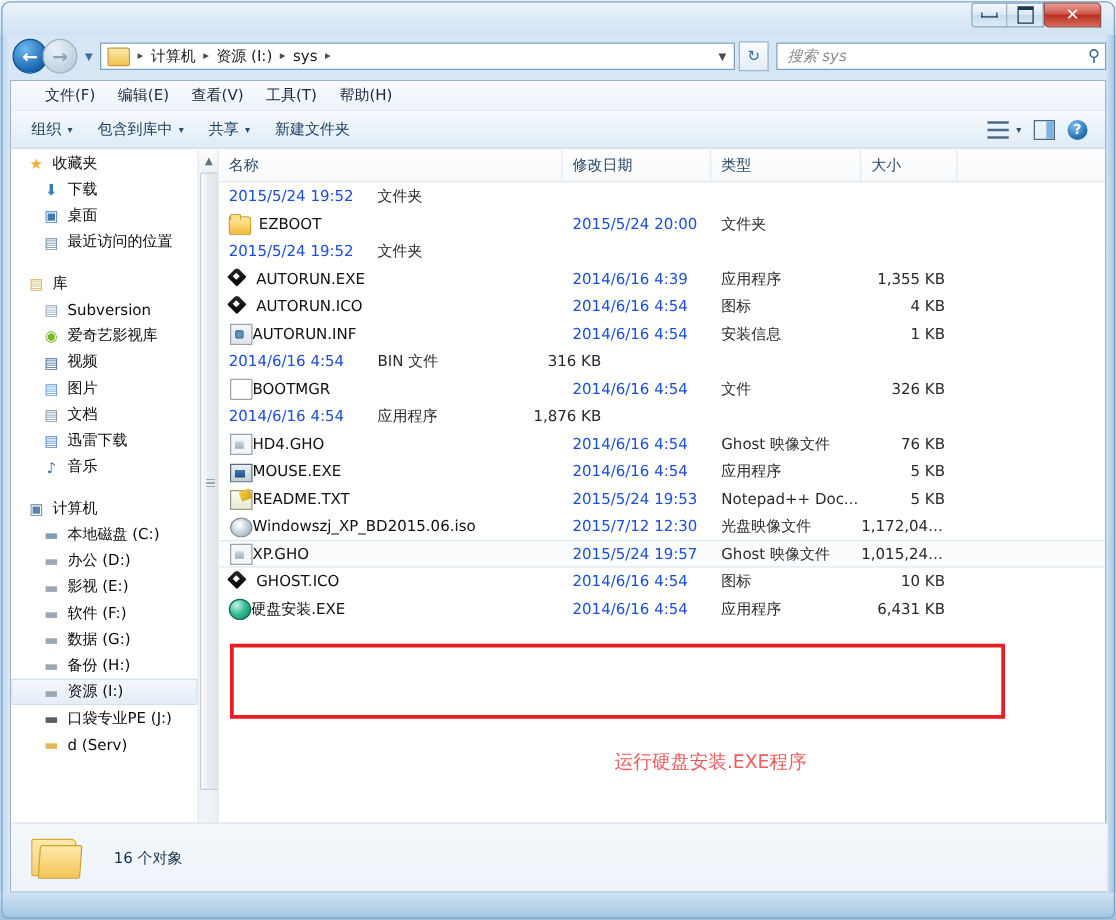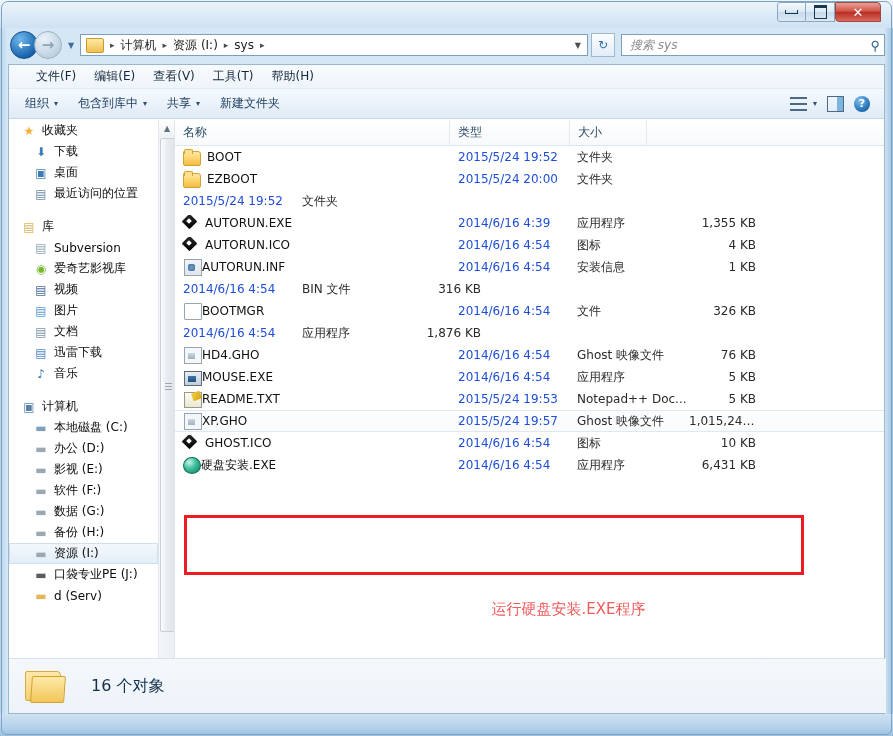--- a/index.html
+++ b/index.html
@@ -187,21 +187,21 @@
   
   #details{position:absolute;left:0;bottom:0;width:877px;height:55px;
     background:linear-gradient(180deg,#f4f8fb,#edf3f9);border-top:1px solid #d7e2ec;box-sizing:border-box;
     display:flex;align-items:center;padding-left:14px;}
   #det-folder{width:42px;height:34px;position:relative;flex:0 0 42px;}
   #det-folder .back{position:absolute;left:2px;top:2px;width:34px;height:28px;
     background:linear-gradient(180deg,#ffe9a8,#f6cf71);border:1px solid #d8ab3c;border-radius:2px 4px 2px 2px;}
   #det-folder .front{position:absolute;left:8px;top:7px;width:32px;height:25px;
     background:linear-gradient(180deg,#fde9a8,#f3c558);border:1px solid #d0a031;border-radius:2px;
     transform:skewX(-4deg);}
-  #det-count{margin-left:26px;font-size:16px;color:#15314c;}
+  #det-count{margin-left:26px;font-size:12px;color:#15314c;}
 </style>
 </head>
 <body>
 
 <div id="window">
 
   <div id="glass-left"></div>
   <div id="glass-right"></div>
   <div id="glass-bottom"></div>
   <div id="glass-top"></div>
@@ -391,30 +391,27 @@
       <div id="nav-thumb">
           <div id="nav-thumb-grip"></div>
         </div>
       <div class="sbarrow" id="nav-scroll-down">▼</div>
     </div>
     <div id="pane-div"></div>
 
     <div id="filelist">
       <div id="colheader">
         <div class="colh c-name">名称</div>
+        <div class="colh c-date">修改日期</div>
         <div class="colh c-type">类型</div>
         <div class="colh c-size">大小</div>
         <div class="colh c-rest"></div>
       </div>
       <div id="rows">
           <div class="row">
-            <div class="cell name">
-              <span class="ficon ic-folder"></span>
-              <span>BOOT</span>
-            </div>
             <div class="cell date">2015/5/24 19:52</div>
             <div class="cell type">文件夹</div>
             <div class="cell size"></div>
           </div>
           <div class="row">
             <div class="cell name">
               <span class="ficon ic-folder"></span>
               <span>EZBOOT</span>
             </div>
             <div class="cell date">2015/5/24 20:00</div>
@@ -491,20 +488,29 @@
             <div class="cell size">5 KB</div>
           </div>
           <div class="row">
             <div class="cell name">
               <span class="ficon ic-txt"></span>
               <span>README.TXT</span>
             </div>
             <div class="cell date">2015/5/24 19:53</div>
             <div class="cell type">Notepad++ Doc...</div>
             <div class="cell size">5 KB</div>
+          </div>
+          <div class="row">
+            <div class="cell name">
+              <span class="ficon ic-iso"></span>
+              <span>Windowszj_XP_BD2015.06.iso</span>
+            </div>
+            <div class="cell date">2015/7/12 12:30</div>
+            <div class="cell type">光盘映像文件</div>
+            <div class="cell size">1,172,040...</div>
           </div>
           <div class="row selected">
             <div class="cell name">
               <span class="ficon ic-gho"></span>
               <span>XP.GHO</span>
             </div>
             <div class="cell date">2015/5/24 19:57</div>
             <div class="cell type">Ghost 映像文件</div>
             <div class="cell size">1,015,247...</div>
           </div>

